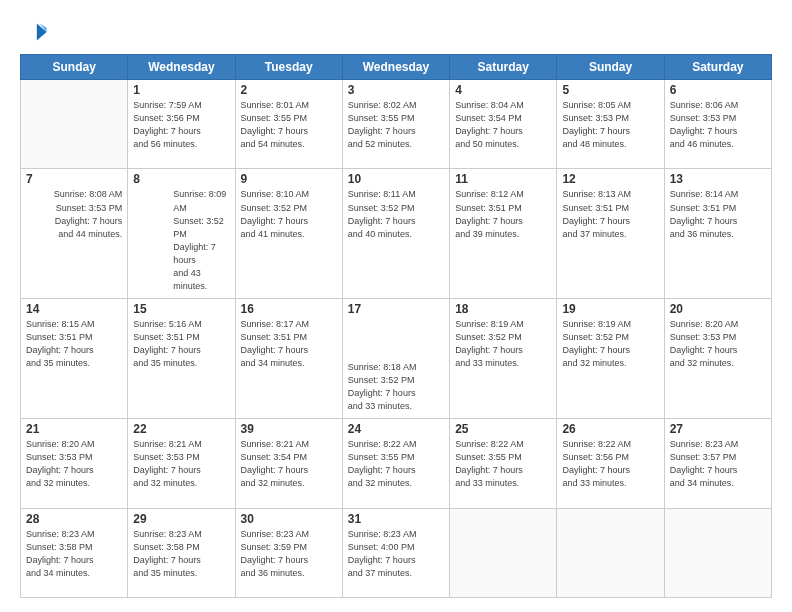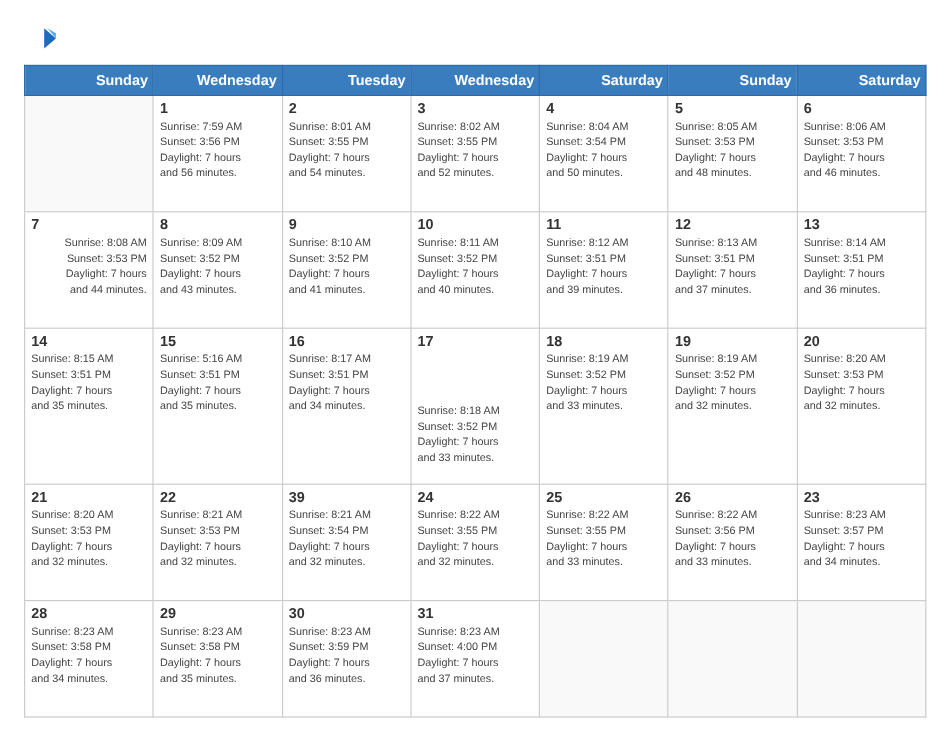--- a/index.html
+++ b/index.html
@@ -61,21 +61,21 @@
       width: 100%;
       table-layout: fixed;
     }
     .calendar th {
       background: #3a7dbf;
       color: #fff;
       font-size: 12px;
       font-weight: bold;
       padding: 5px 4px;
       border: 1px solid #2e6aaa;
-      text-align: right;
+      text-align: center;
     }
     .calendar td {
       border: 1px solid #ccc;
       vertical-align: top;
       padding: 3px 5px;
       font-size: 9.5px;
       color: #333;
       height: 88px;
     }
     .day-num {
@@ -177,21 +177,21 @@
         <tr>
           <td>
             <span class="day-num">7</span>
             <div class="day-info" style="white-space: pre-line; text-align: right;">Sunrise: 8:08 AM
 Sunset: 3:53 PM
 Daylight: 7 hours
 and 44 minutes.</div>
           </td>
           <td>
             <span class="day-num">8</span>
-            <div class="day-info" style="white-space: pre-line;">Sunrise: 8:09 AM
+            <div class="day-info" style="white-space: pre-line; margin-left: 40px;">Sunrise: 8:09 AM
 Sunset: 3:52 PM
 Daylight: 7 hours
 and 43 minutes.</div>
           </td>
           <td>
             <span class="day-num">9</span>
             <div class="day-info" style="white-space: pre-line;">Sunrise: 8:10 AM
 Sunset: 3:52 PM
 Daylight: 7 hours
 and 41 minutes.</div>
@@ -313,21 +313,21 @@
 and 33 minutes.</div>
           </td>
           <td>
             <span class="day-num">26</span>
             <div class="day-info" style="white-space: pre-line;">Sunrise: 8:22 AM
 Sunset: 3:56 PM
 Daylight: 7 hours
 and 33 minutes.</div>
           </td>
           <td>
-            <span class="day-num">23</span>
+            <span class="day-num">27</span>
             <div class="day-info" style="white-space: pre-line;">Sunrise: 8:23 AM
 Sunset: 3:57 PM
 Daylight: 7 hours
 and 34 minutes.</div>
           </td>
         </tr>
         <tr>
           <td>
             <span class="day-num">28</span>
             <div class="day-info" style="white-space: pre-line;">Sunrise: 8:23 AM

